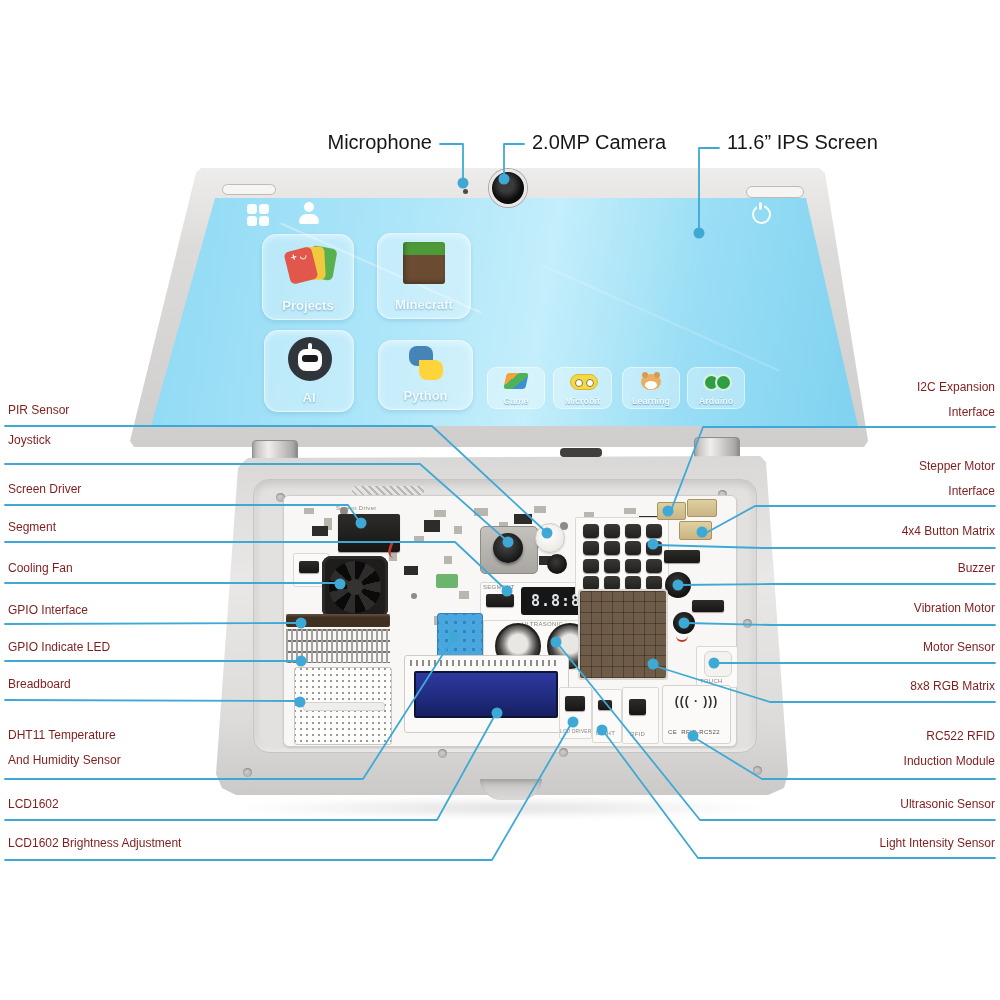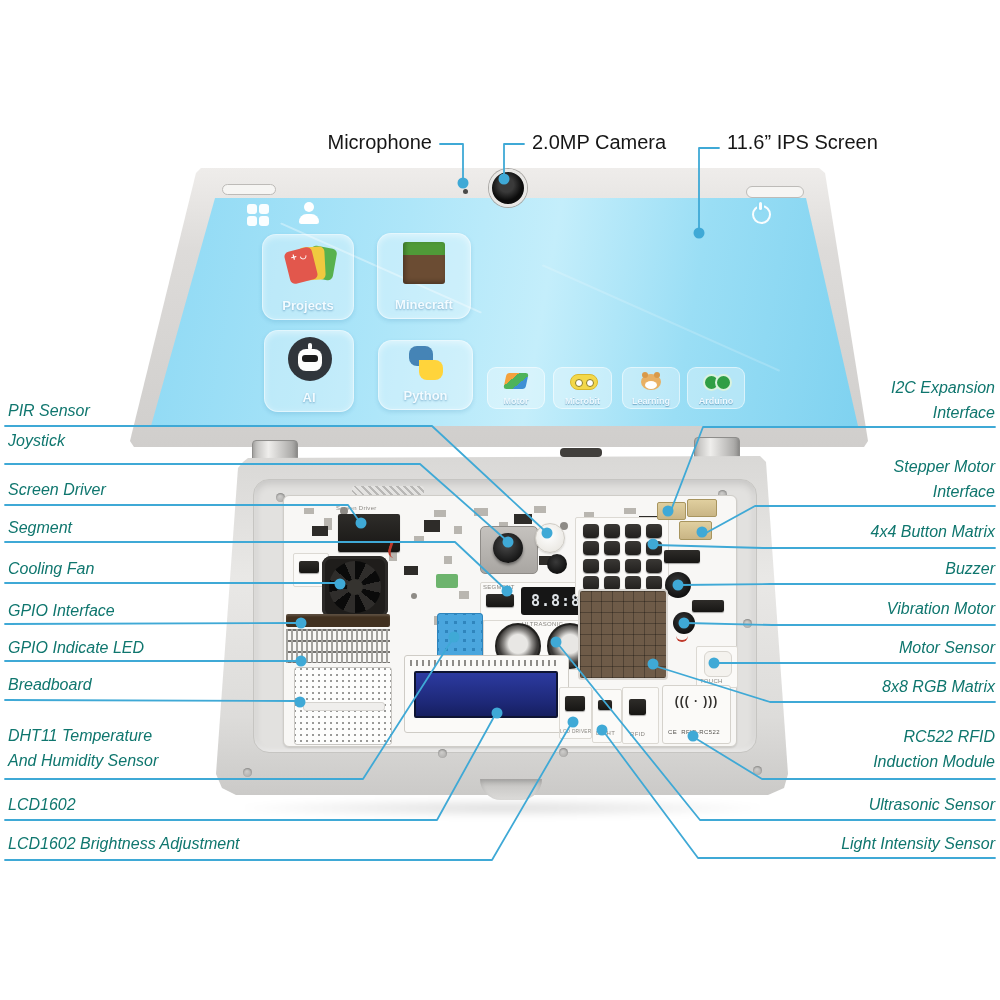--- a/index.html
+++ b/index.html
@@ -1,21 +1,21 @@
 <!DOCTYPE html>
 <html><head>
 <meta charset="utf-8">
 <style>
   html,body{margin:0;padding:0;background:#fff;}
   #stage{position:relative;width:1000px;height:1000px;background:#ffffff;overflow:hidden;
          font-family:"Liberation Sans",sans-serif;}
   .abs{position:absolute;}
 
   
-  .callout{position:absolute;color:#0f766e;font-size:16px;line-height:25px;white-space:pre-line;font-style:italic;}
+  .callout{position:absolute;color:#7f1d1d;font-size:12px;line-height:25px;white-space:pre-line;}
   .callout.right{text-align:right;right:5px;}
   .topline{position:absolute;top:131px;height:24px;color:#161616;font-size:20px;}
 
   
   #lid{left:125px;top:166px;width:745px;height:283px;
        background:linear-gradient(180deg,#efedeb 0%,#dddbd9 30%,#d0cecc 100%);
        clip-path:polygon(71px 7px,76px 2px,694px 2px,700px 7px,743px 275px,739px 281px,9px 281px,5px 275px);
        filter:drop-shadow(0 1px 2px rgba(0,0,0,.25));}
   #screen{left:151px;top:197px;width:708px;height:230px;
           clip-path:polygon(64px 1px,655px 1px,707px 229px,0px 229px);
@@ -176,21 +176,21 @@
       <div class="abs" style="left:28px;top:5px;width:38px;height:36px;">
         <div class="abs" style="left:2px;top:0;width:24px;height:20px;background:#4584b6;border-radius:8px 8px 0 8px;"></div>
         <div class="abs" style="left:12px;top:14px;width:24px;height:20px;background:#ffd43b;border-radius:0 8px 8px 8px;"></div>
       </div>
       <div class="tile-label">Python</div>
     </div>
 
 
     <div class="mini-tile" style="left:336px;width:56px;">
       <div class="abs" style="left:17px;top:5px;width:22px;height:16px;background:linear-gradient(135deg,#f5a23c 33%,#4db35a 33% 66%,#3d8fd4 66%);transform:skewX(-12deg);border-radius:3px;"></div>
-      <div class="mini-label">Motor</div>
+      <div class="mini-label">Game</div>
     </div>
     <div class="mini-tile" style="left:402px;width:57px;">
       <div class="abs" style="left:16px;top:6px;width:26px;height:14px;background:#f3d84a;border-radius:8px;border:1px solid #d9b82e;">
         <div class="abs" style="left:4px;top:4px;width:6px;height:6px;border-radius:50%;background:#fff;border:1px solid #8a7a20;"></div>
         <div class="abs" style="left:15px;top:4px;width:6px;height:6px;border-radius:50%;background:#fff;border:1px solid #8a7a20;"></div>
       </div>
       <div class="mini-label">Microbit</div>
     </div>
     <div class="mini-tile" style="left:471px;width:56px;">
       <div class="abs" style="left:18px;top:4px;width:20px;height:18px;">

